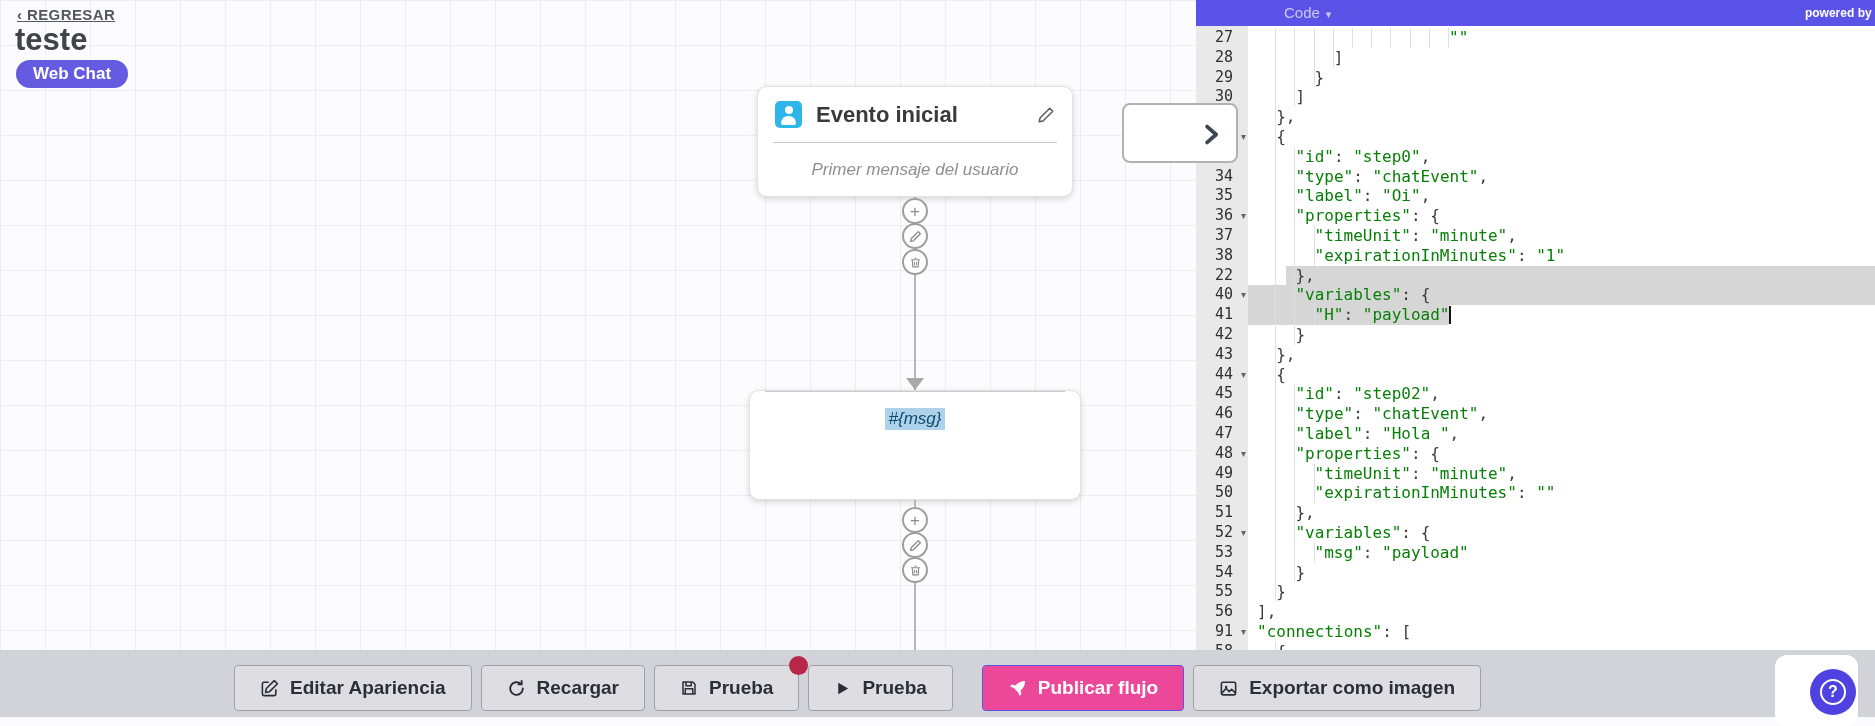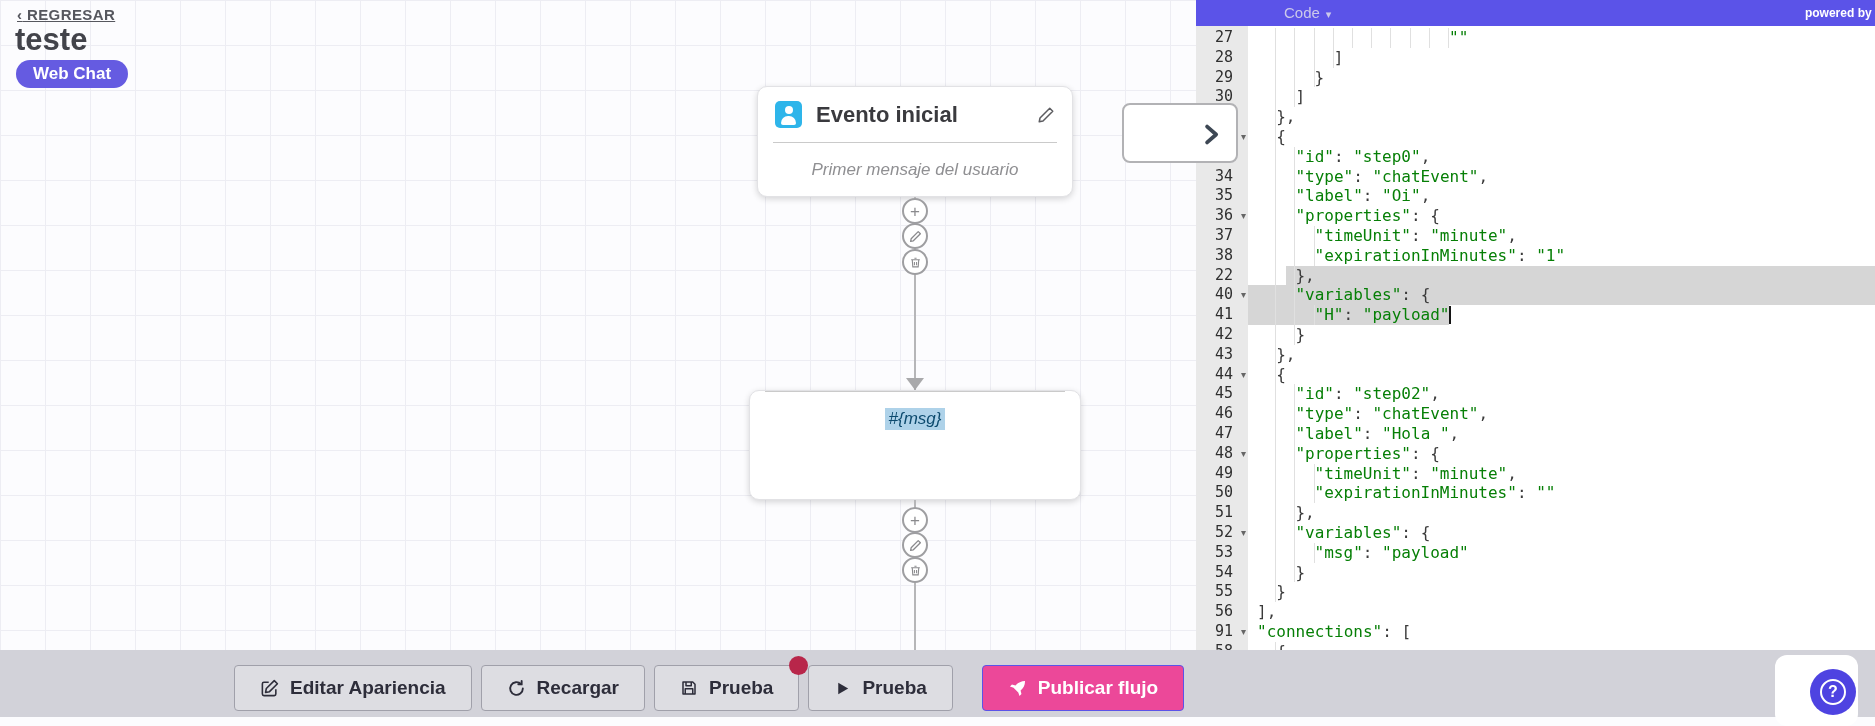--- a/index.html
+++ b/index.html
@@ -290,19 +290,29 @@
         <span>Prueba</span>
       </button>
       <button class="tb-btn primary">
         <span style="display: flex;">
           <svg width="19" height="19" viewBox="0 0 24 24">
             <path d="M21.5 2.5c-5 .2-9.2 2.3-12 5.6L5 7 2.5 9.5 7 11l6 6 1.5 4.5L17 19l-1.1-4.5c3.3-2.8 5.8-7 5.6-12z" fill="#fff"></path>
           </svg>
         </span>
         <span>Publicar flujo</span>
       </button>
+      <button class="tb-btn">
+        <span style="display: flex;">
+          <svg width="19" height="19" viewBox="0 0 24 24" fill="none" stroke="#2d2d3a" stroke-width="2">
+            <rect x="3" y="4" width="18" height="16" rx="2"></rect>
+            <circle cx="9" cy="10" r="1.6" fill="#2d2d3a" stroke="none"></circle>
+            <path d="M3.5 18l5.5-6 4 4 3-3 4.5 4.5"></path>
+          </svg>
+        </span>
+        <span>Exportar como imagen</span>
+      </button>
     </div>
 </div>
 
 <div class="help-patch"></div>
 <div class="help-btn">
   <div class="help-ring">?</div>
 </div>
 
 </body></html>

